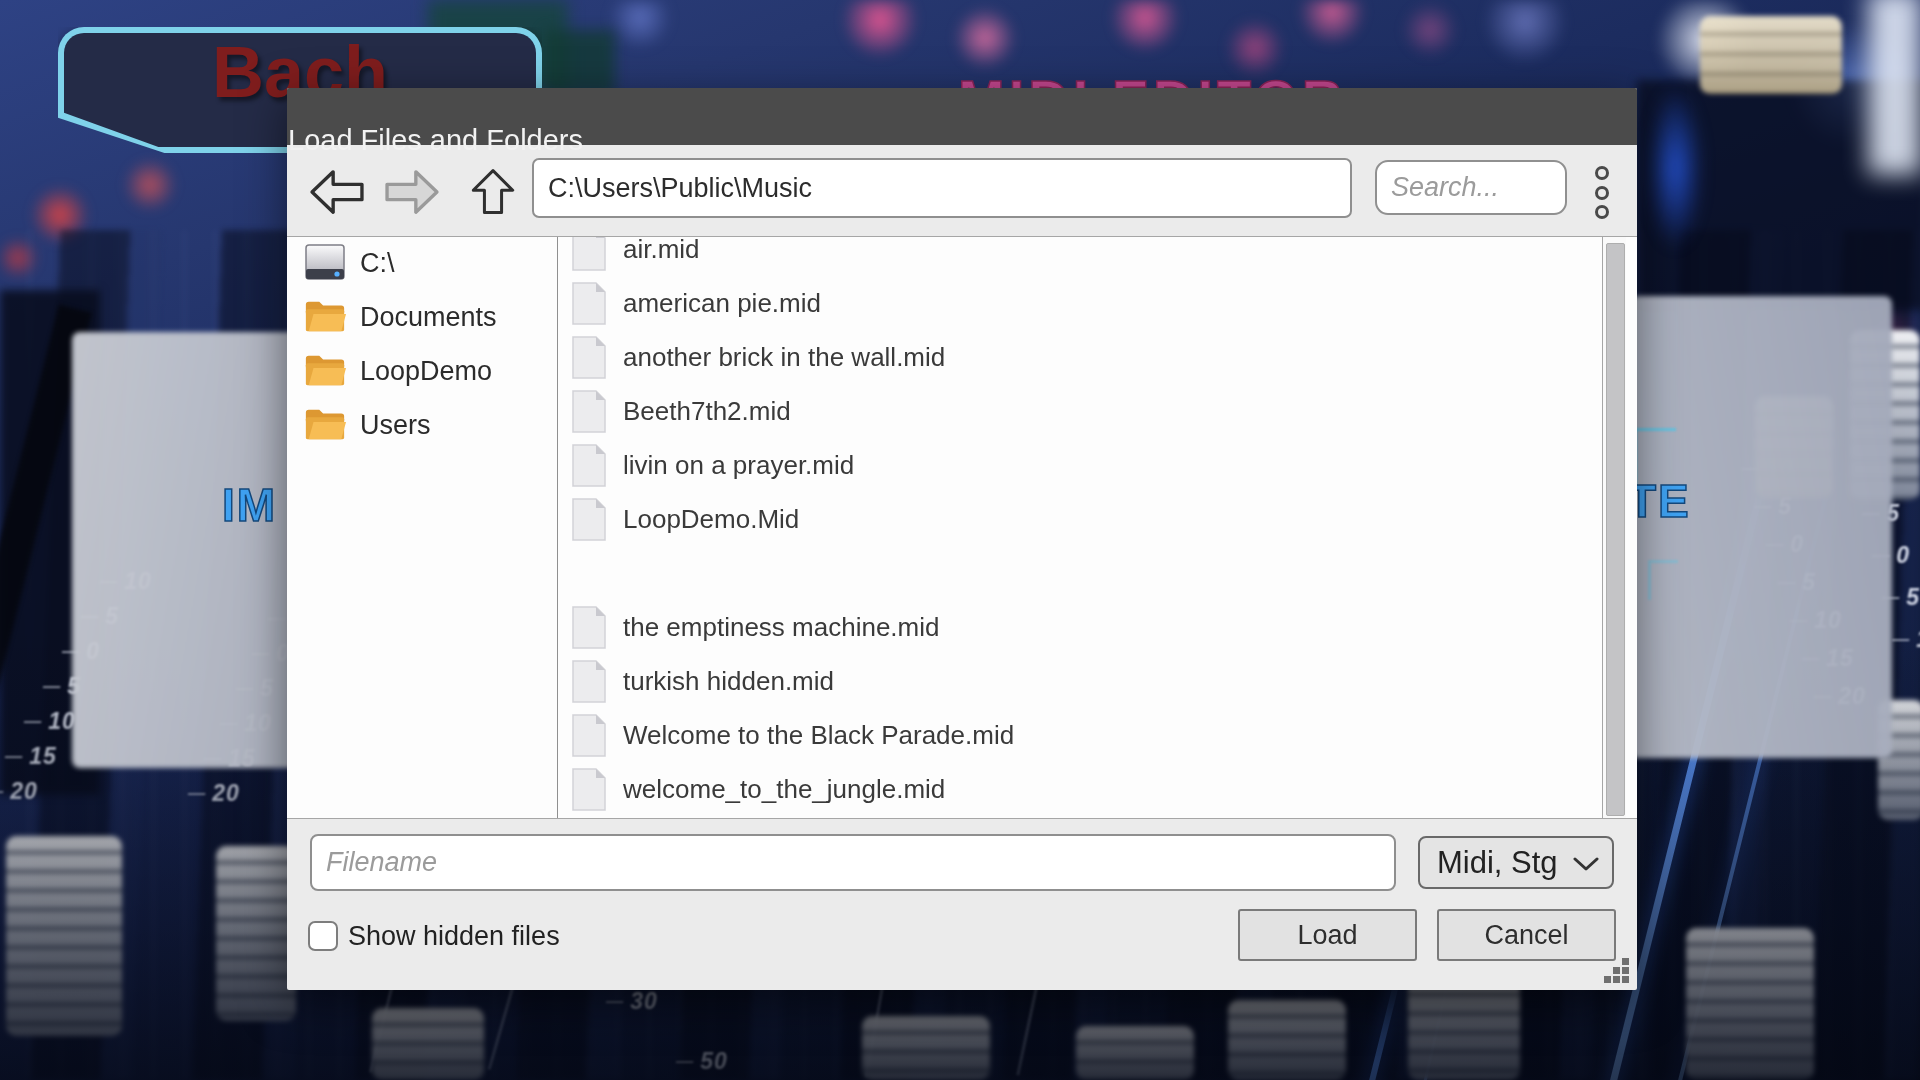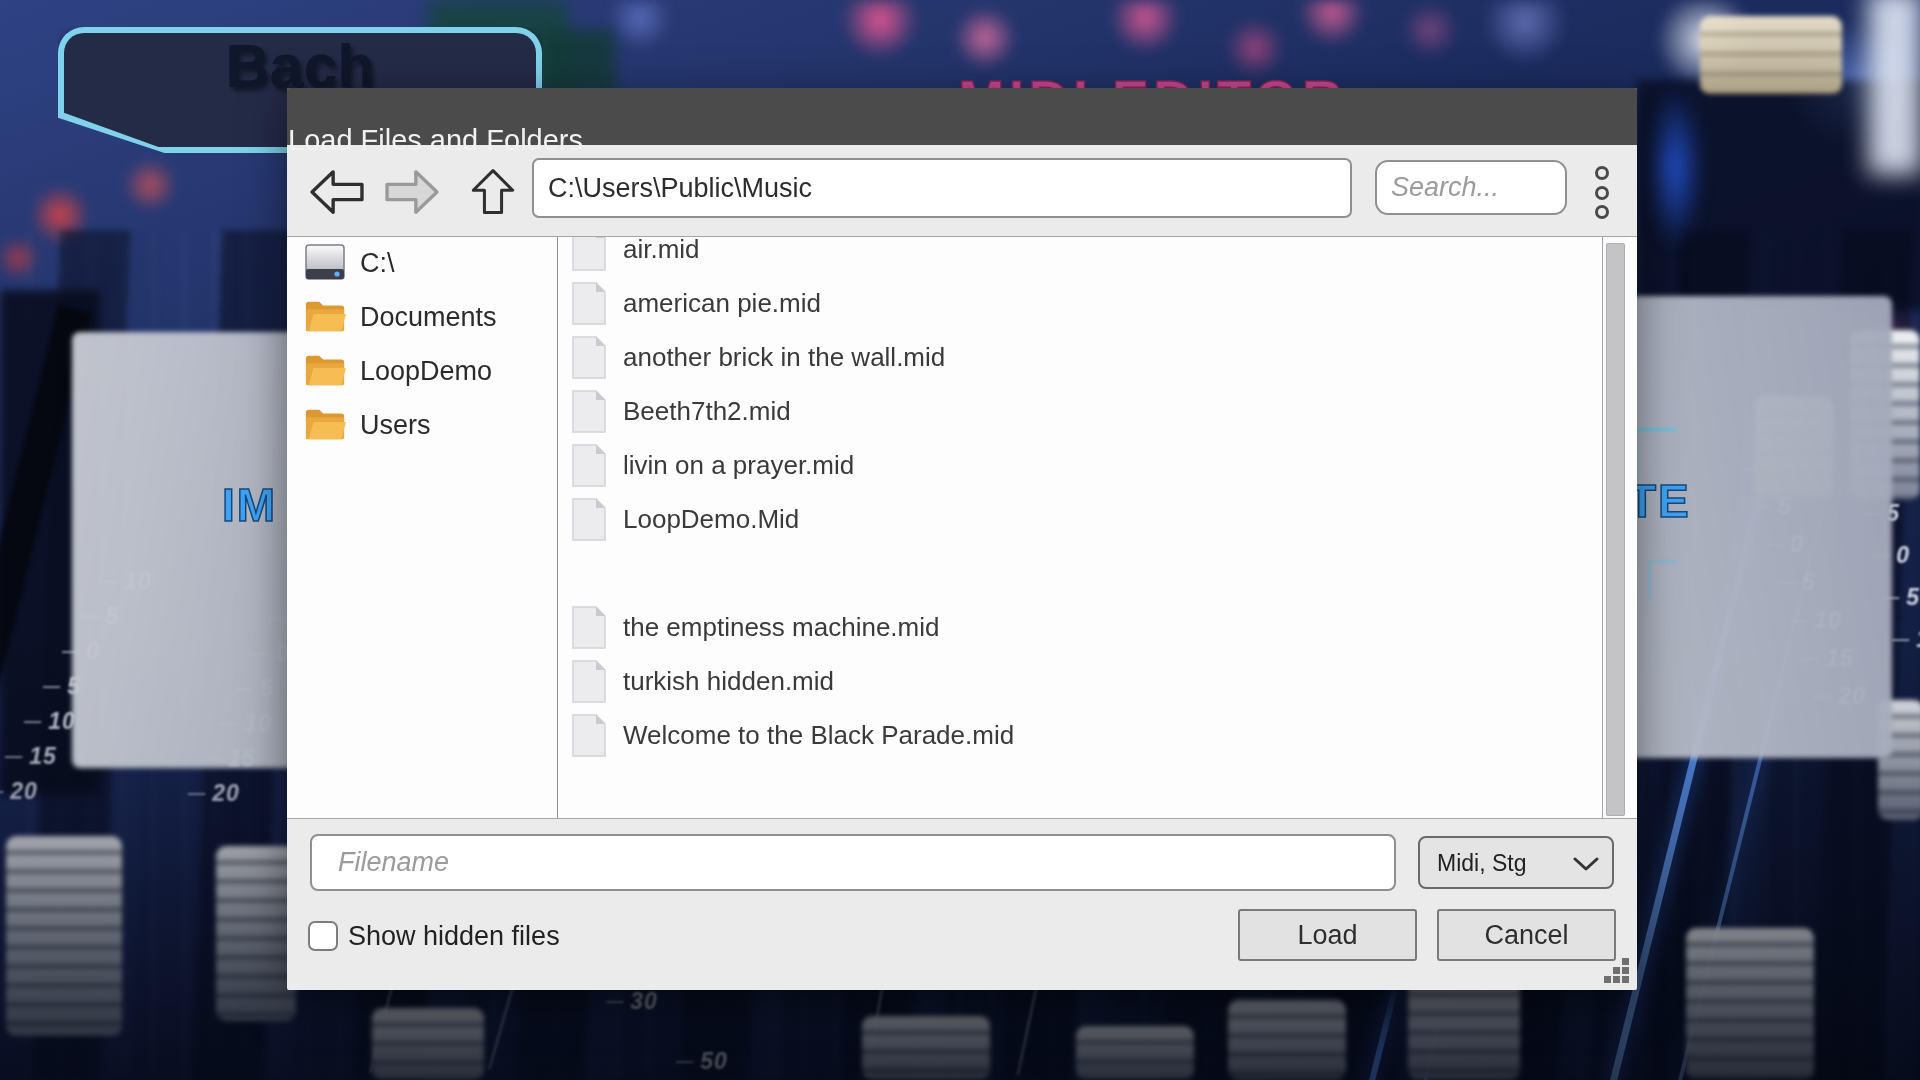--- a/index.html
+++ b/index.html
@@ -50,21 +50,21 @@
   #left-panel{left:72px;top:332px;width:260px;height:436px;background:linear-gradient(100deg,#c9ccd4,#aeb3c0);}
   #right-panel{left:1630px;top:296px;width:262px;height:462px;background:linear-gradient(80deg,#b8bdc9,#a3a9ba);}
   .circuit{position:absolute;border-left:3px solid rgba(80,200,235,.75);border-top:3px solid rgba(80,200,235,.75);filter:blur(.8px);}
   .cutoff-btn-text{position:absolute;font-weight:700;font-size:46px;color:#3fa2f2;-webkit-text-stroke:1.5px #14487c;filter:blur(.4px);letter-spacing:2px;}
   #app-title{position:absolute;left:958px;top:72px;font-weight:700;font-size:56px;letter-spacing:4px;line-height:1;
     color:#c4478f;-webkit-text-stroke:1.5px #8a2458;filter:blur(.6px);}
   
   #logo-badge{position:absolute;left:58px;top:27px;width:484px;height:126px;background:#7fd2ea;
     border-radius:26px;clip-path:polygon(0 0,100% 0,100% 100%,22% 100%,0 72%);filter:drop-shadow(0 3px 6px rgba(0,0,0,.4));}
   #logo-badge-inner{position:absolute;inset:6px;background:#242b47;border-radius:20px;clip-path:polygon(0 0,100% 0,100% 100%,20% 100%,0 70%);}
-  #logo-text{position:absolute;left:0;right:0;top:4px;text-align:center;font-size:61px;font-weight:700;color:#0f172a;text-shadow:3px 4px 4px rgba(0,0,0,.45);}
+  #logo-text{position:absolute;left:0;right:0;top:4px;text-align:center;font-size:72px;font-weight:700;color:#7f1d1d;text-shadow:3px 4px 4px rgba(0,0,0,.45);}
   
   #dialog{position:absolute;left:287px;top:88px;width:1350px;height:902px;background:#ebebeb;
     box-shadow:0 12px 45px rgba(0,0,0,.5);border-radius:2px;}
   #titlebar{position:absolute;left:0;top:0;right:0;height:57px;background:#4b4b4b;border-radius:2px 2px 0 0;}
   #titlebar span{display:block;padding-left:1px;line-height:57px;font-size:29px;color:#f2f2f2;margin-top:24px;}
   #toolbar{position:absolute;left:0;top:57px;right:0;height:92px;border-bottom:1px solid #a6a6a6;}
   .nav-btn{position:absolute;top:23px;width:58px;height:48px;background:none;border:none;padding:0;cursor:pointer;}
   #nav-back{left:21px;} #nav-fwd{left:96px;} #nav-up{left:177px;}
   #path-input{position:absolute;left:245px;top:13px;width:820px;height:60px;border:2px solid #8f8f8f;border-radius:7px;
     font-size:27px;color:#2c2c2c;padding:0 14px;background:#fff;}
@@ -79,23 +79,23 @@
   .side-item .icon{position:absolute;left:16px;top:6px;}
   .side-item .lbl{position:absolute;left:73px;top:50%;transform:translateY(-50%);font-size:27px;color:#2b2b2b;white-space:nowrap;}
   #files{position:absolute;left:272px;top:0;right:36px;height:100%;}
   .file-row{position:absolute;left:0;width:100%;height:54px;cursor:pointer;}
   .file-row .icon{position:absolute;left:12px;top:5px;}
   .file-row .lbl{position:absolute;left:64px;top:50%;transform:translateY(-50%);font-size:26px;color:#3a3a3a;white-space:nowrap;}
   #scrollbar{position:absolute;left:1315px;top:0;width:24px;height:100%;background:#fafafa;border-left:1px solid #a6a6a6;}
   #scroll-thumb{position:absolute;left:3px;right:1px;top:6px;bottom:2px;background:#c4c4c6;border:1px solid #aeaeae;border-radius:2px;}
   #bottom{position:absolute;left:0;top:730px;right:0;height:172px;border-top:1px solid #a6a6a6;}
   #filename-input{position:absolute;left:23px;top:15px;width:1086px;height:57px;border:2px solid #8f8f8f;border-radius:8px;
-    font-size:27px;color:#2c2c2c;padding:0 26px;background:#fff;}
+    font-size:27px;color:#2c2c2c;padding:0 14px;background:#fff;}
   #filetype{position:absolute;left:1131px;top:17px;width:196px;height:53px;background:#e4e4e4;border:2px solid #696969;border-radius:8px;cursor:pointer;}
-  #filetype .lbl{position:absolute;left:17px;top:50%;transform:translateY(-50%);font-size:23px;color:#222;}
+  #filetype .lbl{position:absolute;left:17px;top:50%;transform:translateY(-50%);font-size:31px;color:#222;}
   #filetype svg{position:absolute;right:13px;top:19px;}
   #hidden-checkbox{position:absolute;left:21px;top:102px;width:30px;height:30px;background:#fff;border:2px solid #7d7d7d;border-radius:7px;cursor:pointer;}
   #hidden-label{position:absolute;left:61px;top:102px;line-height:30px;font-size:27px;color:#222;}
   .dlg-btn{position:absolute;top:90px;width:179px;height:52px;background:#e2e2e2;border:2px solid #7a7a7a;border-radius:3px;
     font-size:27px;color:#2e2e2e;cursor:pointer;}
   #load-btn{left:951px;} #cancel-btn{left:1150px;}
   #grip{position:absolute;right:6px;bottom:5px;width:27px;height:27px;display:grid;grid-template-columns:repeat(3,7px);grid-template-rows:repeat(3,7px);gap:2px;cursor:nwse-resize;}
   .grip-sq{background:#6f6f6f;} .grip-sq.hide{background:transparent;}
 </style>
 </head>
@@ -341,20 +341,29 @@
     </div>
           <div class="file-row" style="top: 471px;">
       <span class="icon">
         <svg width="36" height="45" viewBox="0 0 36 45">
           <path d="M2 2 h23 l9 9 v32 h-32 z" fill="#ececee" stroke="#d2d2d7" stroke-width="1.5"></path>
           <path d="M25 2 l9 9 h-9 z" fill="#c9c9cf"></path>
         </svg>
       </span>
       <span class="lbl">Welcome to the Black Parade.mid</span>
     </div>
+          <div class="file-row" style="top: 525px;">
+      <span class="icon">
+        <svg width="36" height="45" viewBox="0 0 36 45">
+          <path d="M2 2 h23 l9 9 v32 h-32 z" fill="#ececee" stroke="#d2d2d7" stroke-width="1.5"></path>
+          <path d="M25 2 l9 9 h-9 z" fill="#c9c9cf"></path>
+        </svg>
+      </span>
+      <span class="lbl">welcome_to_the_jungle.mid</span>
+    </div>
         </div>
       <div id="scrollbar">
         <div id="scroll-thumb"></div>
       </div>
     </div>
 
     <div id="bottom">
       <input id="filename-input" type="text" placeholder="Filename" style="">
       <div id="filetype">
         <span class="lbl">Midi, Stg</span>

